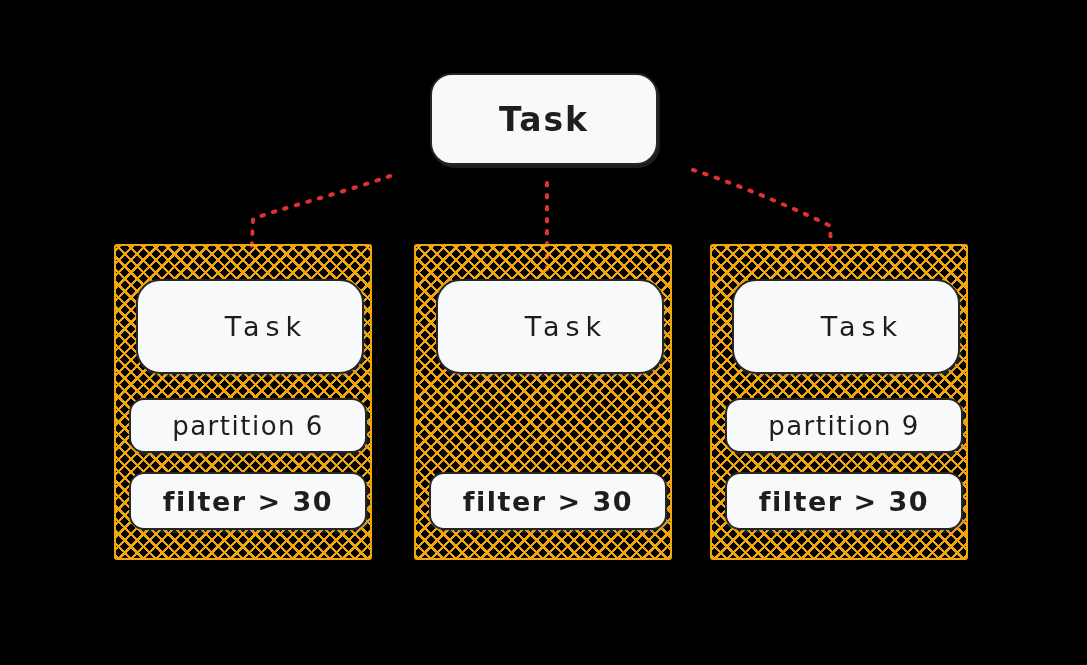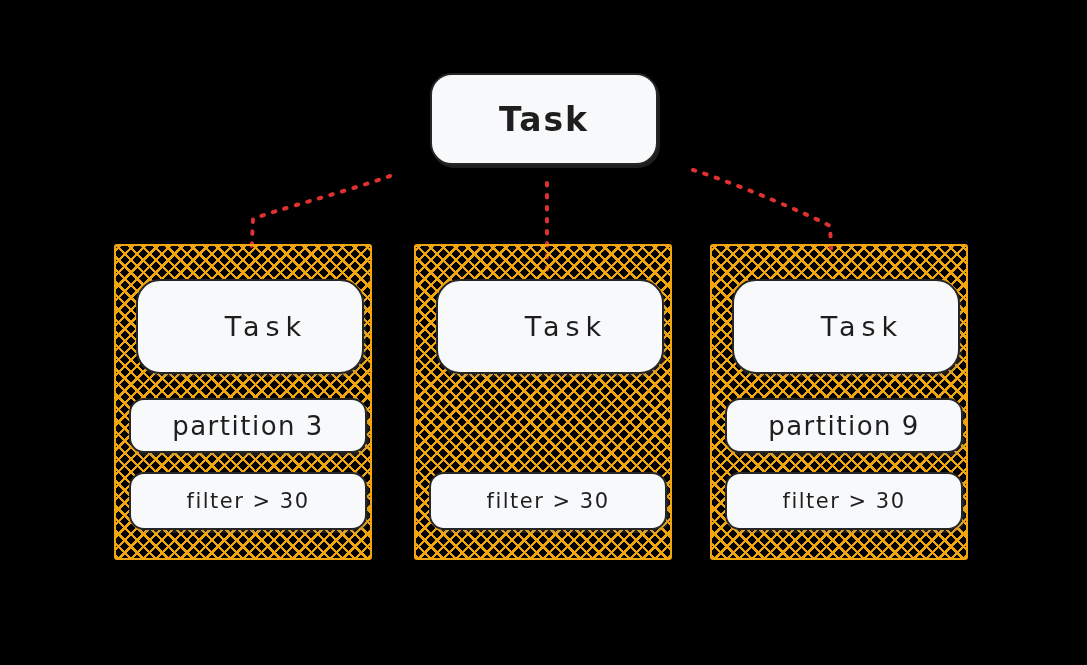--- a/index.html
+++ b/index.html
@@ -53,21 +53,21 @@
     font-size: 27px; font-weight: 400; letter-spacing: 6px; padding-left: 32px;
   }
   .partition-node {
     left: 13px; top: 152px; width: 238px; height: 55px;
     border-radius: 15px;
     font-size: 26px; font-weight: 500; letter-spacing: 1.5px;
   }
   .filter-node {
     left: 13px; top: 226px; width: 238px; height: 58px;
     border-radius: 15px;
-    font-size: 21px; font-weight: 400; letter-spacing: 1.5px;
+    font-size: 27px; font-weight: 700; letter-spacing: 1.5px;
   }
   .connector-path {
     fill: none;
     stroke: var(--connector);
     stroke-width: 4;
     stroke-linecap: round;
     stroke-dasharray: 2.5 9.5;
   }
 </style>
 </head>
@@ -83,21 +83,21 @@
 
   <div class="node stage-node">
     <span>Task</span>
   </div>
 
   <div class="group group-1">
     <div class="node task-node">
       <span>Task</span>
     </div>
     <div class="node partition-node">
-      <span>partition 3</span>
+      <span>partition 6</span>
     </div>
     <div class="node filter-node">
       <span>filter &gt; 30</span>
     </div>
   </div>
 
   <div class="group group-2">
     <div class="node task-node">
       <span>Task</span>
     </div>

